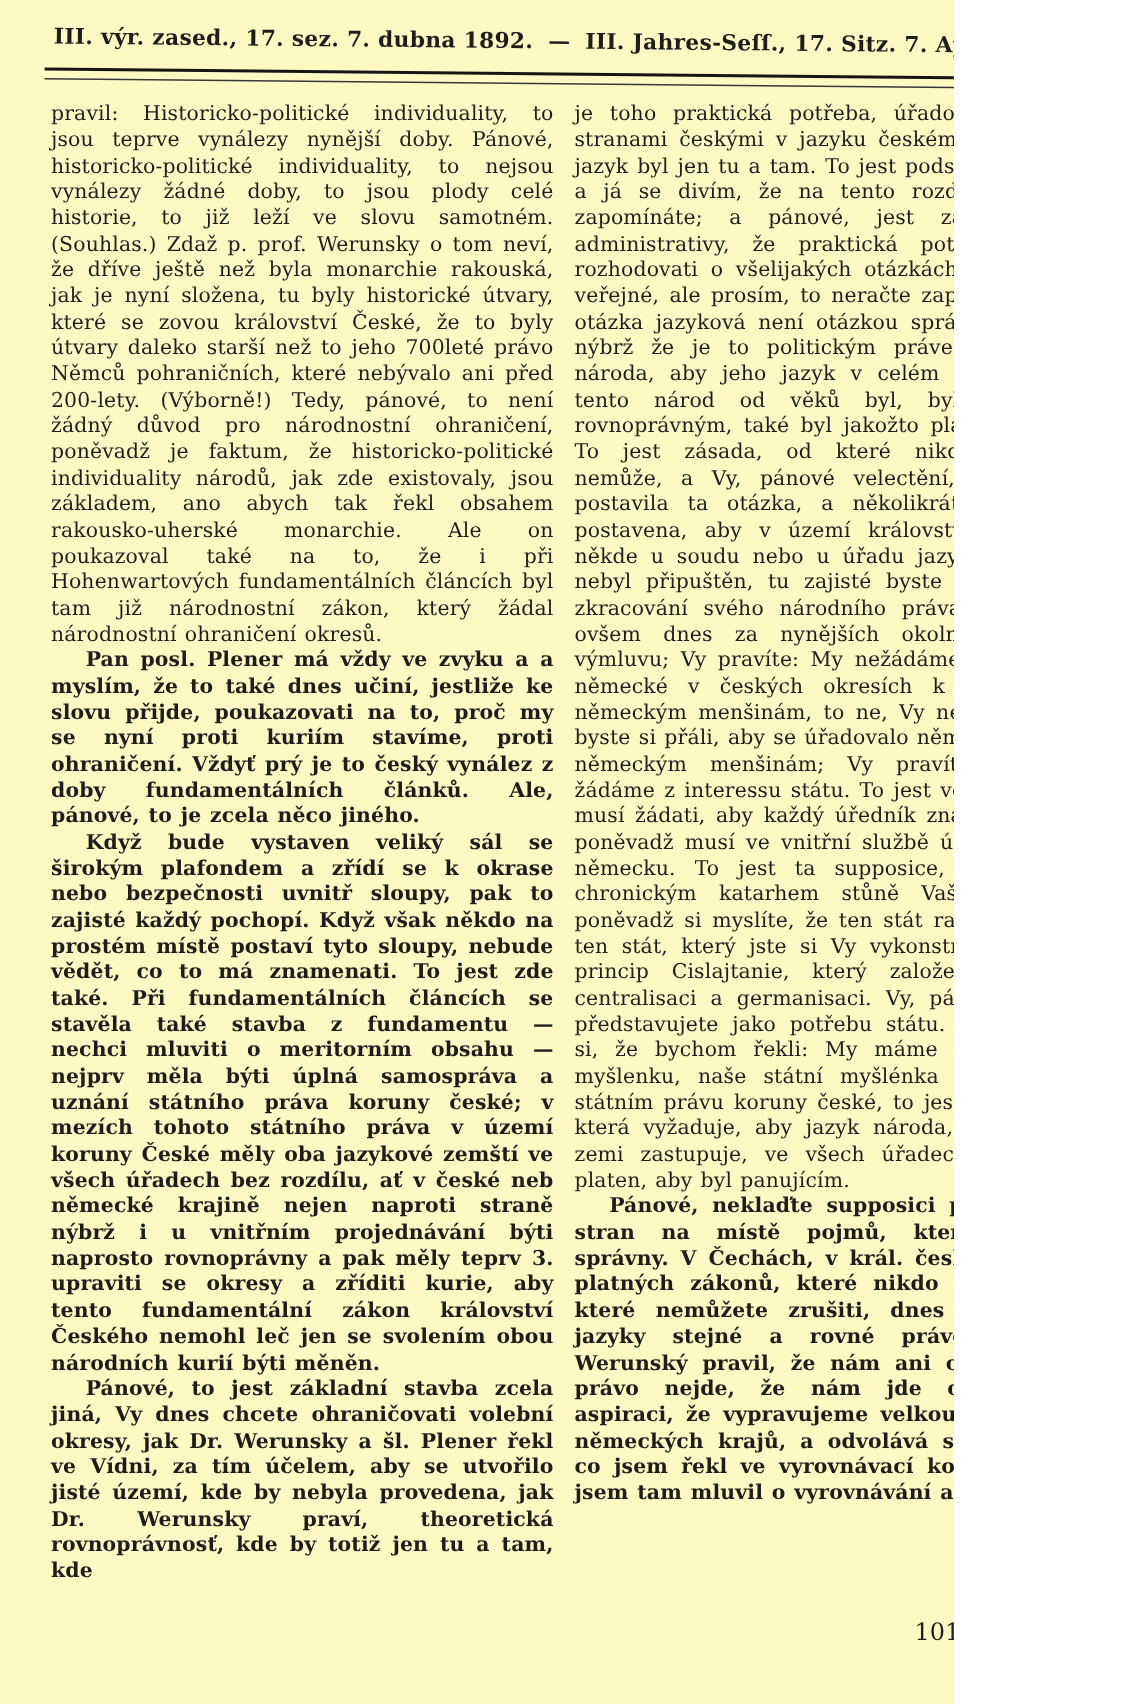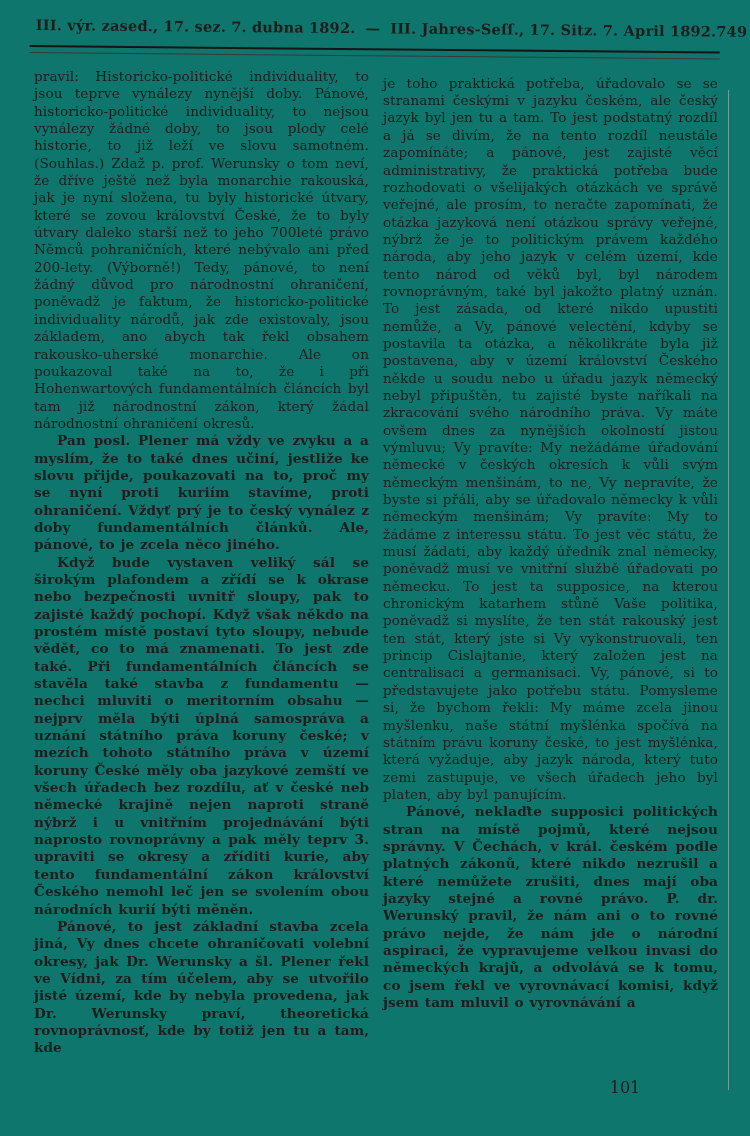--- a/index.html
+++ b/index.html
@@ -3,23 +3,23 @@
 <meta charset="utf-8">
 <style>
   * { margin: 0; padding: 0; box-sizing: border-box; }
   html, body { width: 750px; }
   body {
     font-family: "DejaVu Serif", "Liberation Serif", serif;
     background: #ffffff;
   }
   .page {
     position: relative;
-    width: 750px;
+    width: 636px;
     height: 1136px;
-    background: #0f766e;
+    background: #fef9c3;
     overflow: hidden;
     color: #1e1d1b;
   }
   
   .header-wrap {
     position: absolute;
     left: 30px;
     top: 16px;
     width: 690px;
     transform: rotate(0.55deg);
@@ -46,21 +46,21 @@
     position: absolute; left: 0; top: 36px;
     width: 100%; height: 1.4px; background: #3a3836;
   }
   
   .columns {
     position: absolute;
     left: 34px;
     top: 68px;
     width: 684px;
     display: flex;
-    align-items: center;
+    align-items: flex-start;
   }
   .col {
     width: 335px;
     min-height: 975px;
     font-size: 13.6px;
     line-height: 17.35px;
     text-align: justify;
     letter-spacing: 0.1px;
     word-spacing: 1px;
   }

